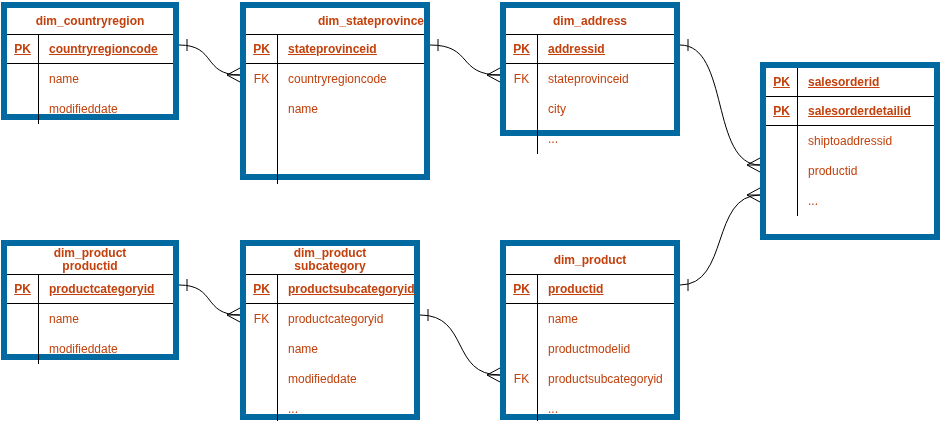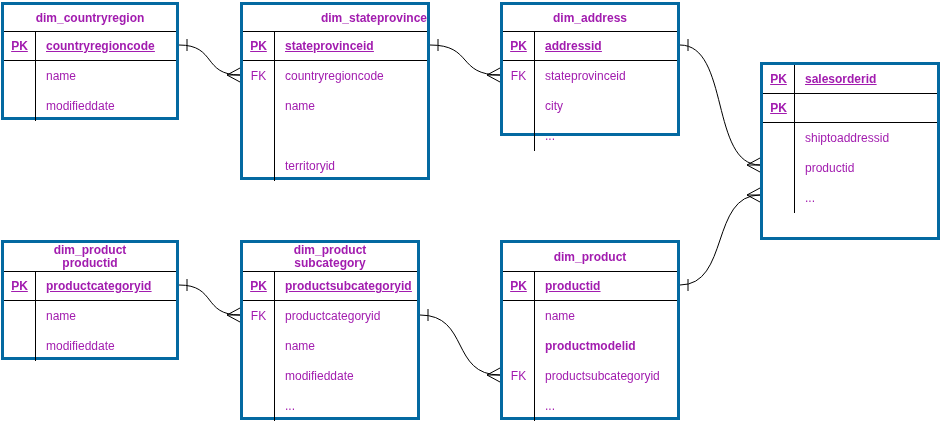--- a/index.html
+++ b/index.html
@@ -2,22 +2,22 @@
 <html><head>
 <meta charset="utf-8">
 <style>
   html,body{margin:0;padding:0;background:#ffffff;}
   #canvas{
     position:relative;width:941px;height:421px;background:#ffffff;
     font-family:"Liberation Sans",sans-serif;overflow:hidden;
   }
   #edges{position:absolute;left:0;top:0;width:941px;height:421px;}
   .er-table{
-    position:absolute;background:#ffffff;border:3px solid #0369a1;
-    box-sizing:border-box;color:#a21caf;
+    position:absolute;background:#ffffff;border:6px solid #0369a1;
+    box-sizing:border-box;color:#c2410c;
   }
   .er-header{
     display:flex;flex-direction:column;justify-content:center;align-items:center;
     border-bottom:1px solid #000;font-weight:bold;font-size:12px;line-height:13px;
     text-align:center;box-sizing:border-box;
   }
   .er-row{display:flex;align-items:stretch;font-size:12px;box-sizing:border-box;}
   .er-row.pk{border-bottom:1px solid #000;text-decoration:underline;}
   .er-key{
     flex:0 0 32px;width:32px;display:flex;align-items:center;justify-content:center;
@@ -96,21 +96,20 @@
         </div>
         <div class="er-row" style="height: 30px;">
           <div class="er-key"></div>
           <div class="er-field">name</div>
         </div>
         <div class="er-row" style="height: 30px;">
           <div class="er-key"></div>
         </div>
         <div class="er-row" style="height: 30px;">
           <div class="er-key"></div>
-          <div class="er-field">territoryid</div>
         </div>
       </div>
       <div class="er-table" style="left: 500px; top: 2px; width: 180px; height: 134px;">
         <div class="er-header" style="height: 27px;">
           <div>dim_address</div>
         </div>
         <div class="er-row pk" style="height: 29px;">
           <div class="er-key">PK</div>
           <div class="er-field">addressid</div>
         </div>
@@ -127,20 +126,21 @@
           <div class="er-field">...</div>
         </div>
       </div>
       <div class="er-table" style="left: 760px; top: 62px; width: 180px; height: 178px;">
         <div class="er-row pk" style="height: 29px;">
           <div class="er-key">PK</div>
           <div class="er-field">salesorderid</div>
         </div>
         <div class="er-row pk" style="height: 29px;">
           <div class="er-key">PK</div>
+          <div class="er-field">salesorderdetailid</div>
         </div>
         <div class="er-row" style="height: 30px;">
           <div class="er-key"></div>
           <div class="er-field">shiptoaddressid</div>
         </div>
         <div class="er-row" style="height: 30px;">
           <div class="er-key"></div>
           <div class="er-field">productid</div>
         </div>
         <div class="er-row" style="height: 30px;">
@@ -197,21 +197,21 @@
           <div>dim_product</div>
         </div>
         <div class="er-row pk" style="height: 29px;">
           <div class="er-key">PK</div>
           <div class="er-field">productid</div>
         </div>
         <div class="er-row" style="height: 30px;">
           <div class="er-key"></div>
           <div class="er-field">name</div>
         </div>
-        <div class="er-row" style="height: 30px; font-weight: bold;">
+        <div class="er-row" style="height: 30px;">
           <div class="er-key"></div>
           <div class="er-field">productmodelid</div>
         </div>
         <div class="er-row" style="height: 30px;">
           <div class="er-key">FK</div>
           <div class="er-field">productsubcategoryid</div>
         </div>
         <div class="er-row" style="height: 30px;">
           <div class="er-key"></div>
           <div class="er-field">...</div>

